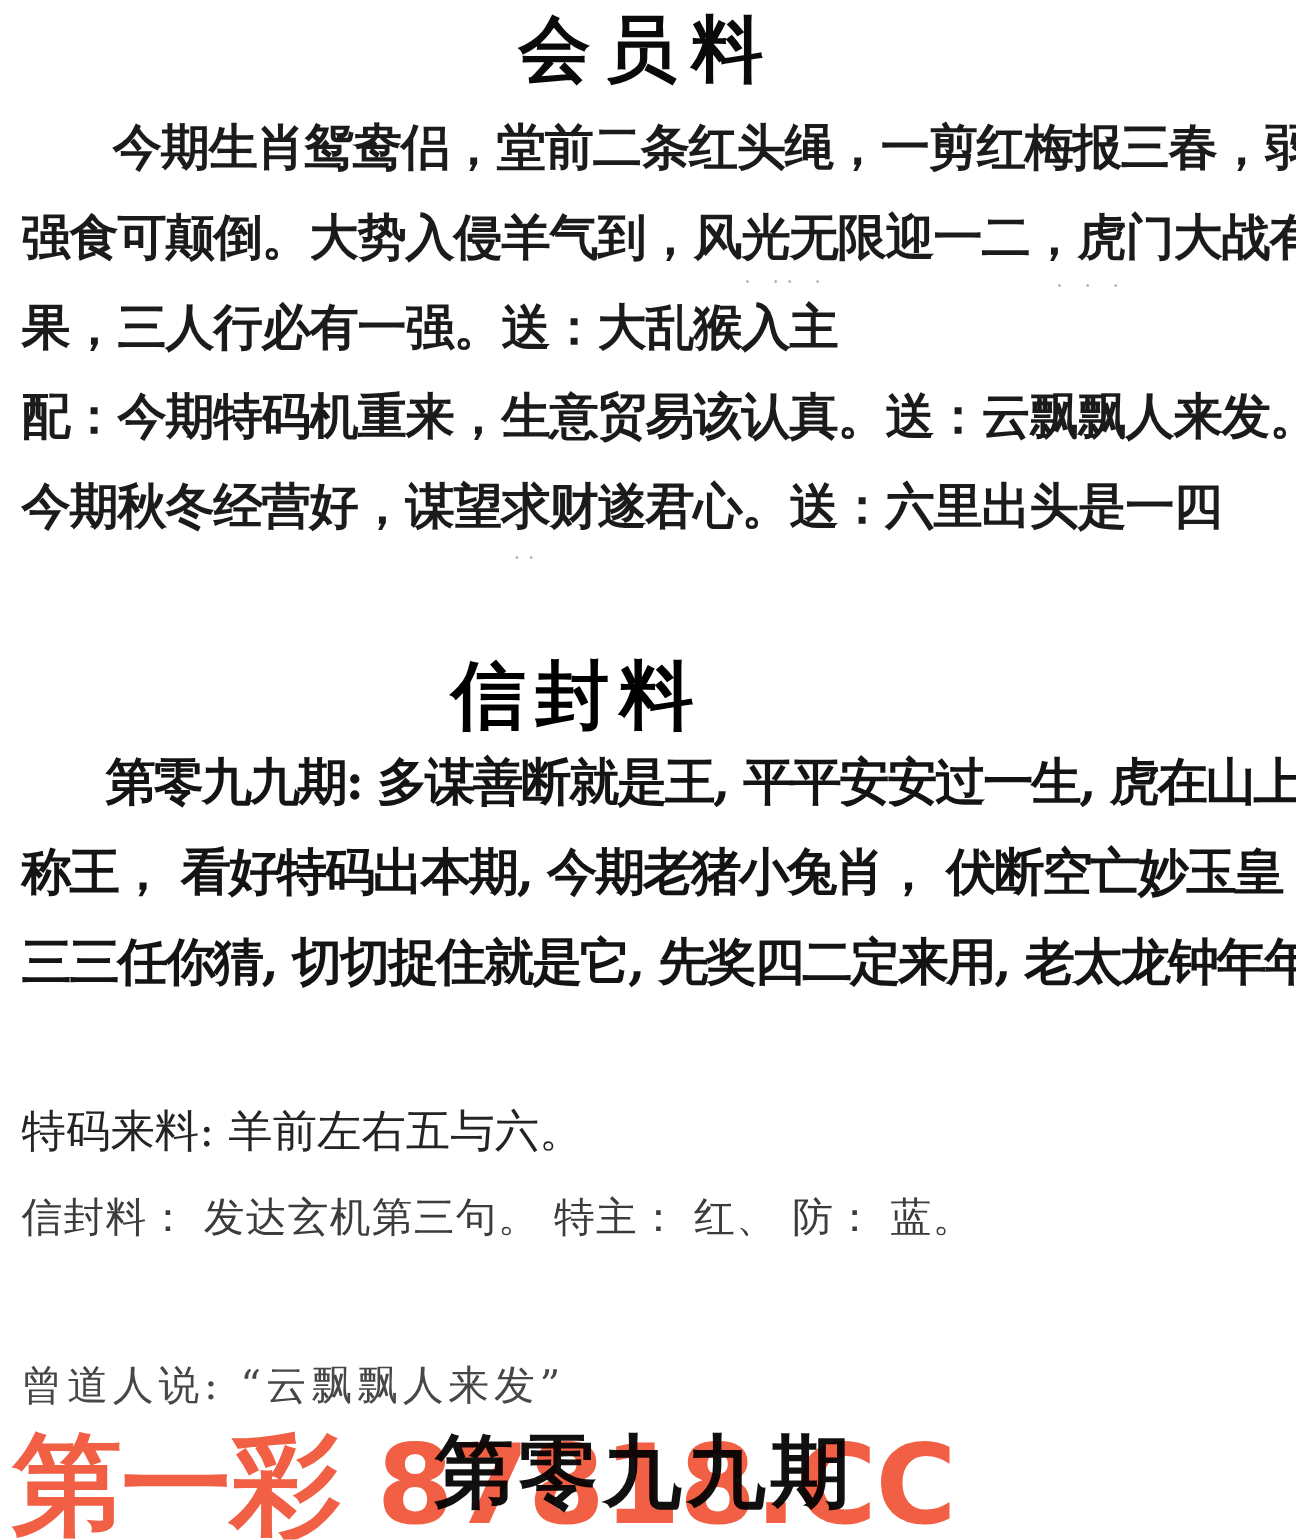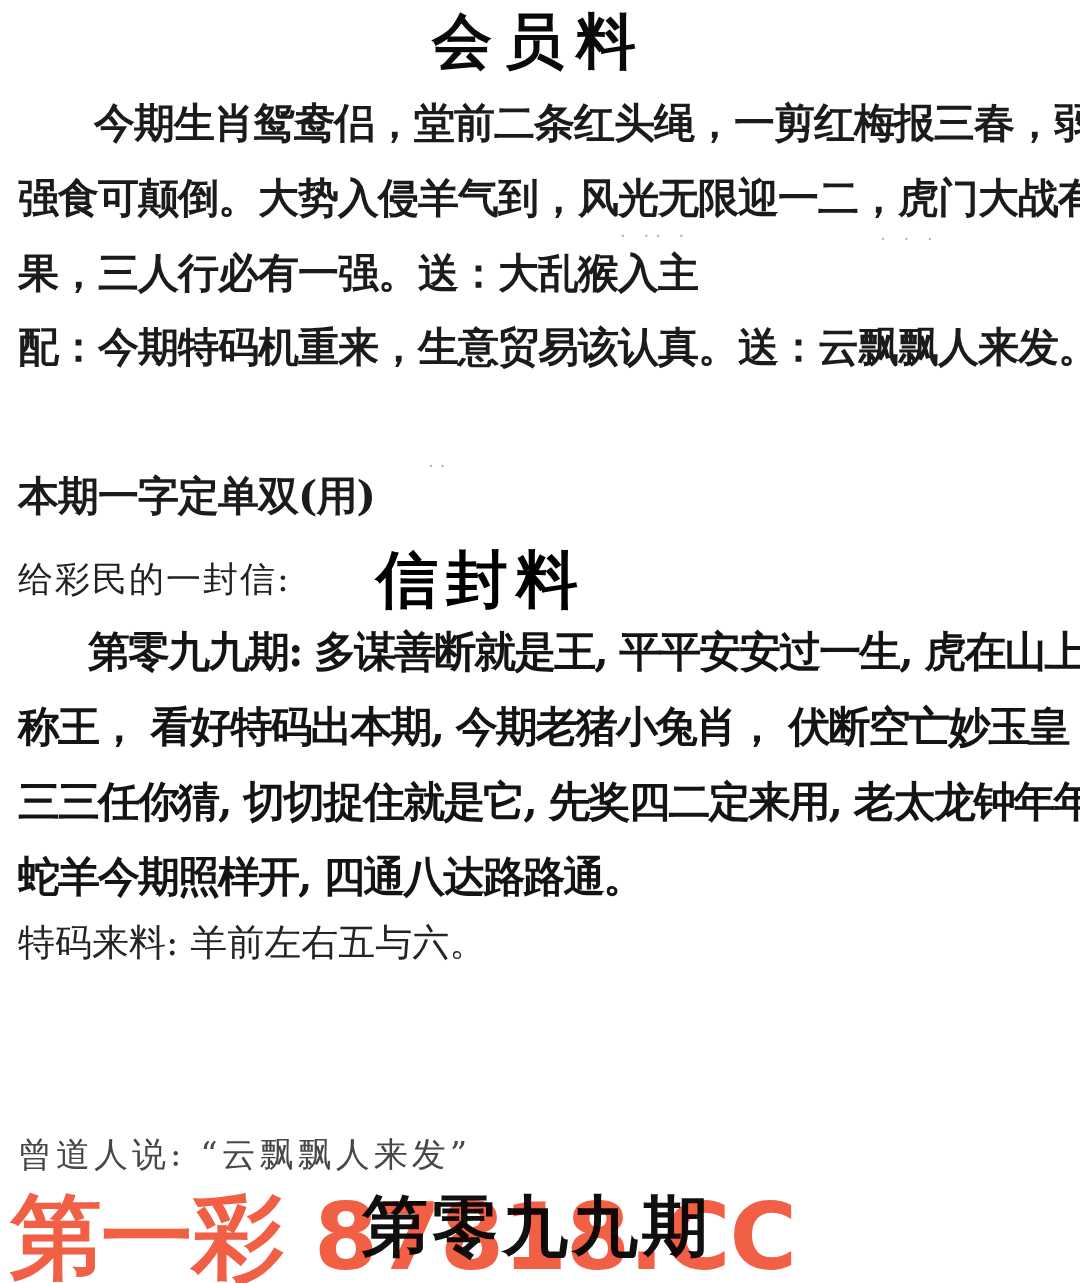--- a/index.html
+++ b/index.html
@@ -135,31 +135,30 @@
 <body>
 
 <div class="page">
 
   <div class="line member-title">会员料</div>
 
   <div class="line member-line p0">今期生肖鸳鸯侣，堂前二条红头绳，一剪红梅报三春，弱内</div>
   <div class="line member-line p1">强食可颠倒。大势入侵羊气到，风光无限迎一二，虎门大战有结</div>
   <div class="line member-line p2">果，三人行必有一强。送：大乱猴入主</div>
   <div class="line member-line p3">配：今期特码机重来，生意贸易该认真。送：云飘飘人来发。</div>
-  <div class="line member-line p5">本期一字定单双(用)</div>
+  <div class="line member-line p4">今期秋冬经营好，谋望求财遂君心。送：六里出头是一四</div>
 
-  <div class="line intro-label">给彩民的一封信:</div>
   <div class="line envelope-title">信封料</div>
 
   <div class="line letter-line l0">第零九九期: 多谋善断就是王, 平平安安过一生, 虎在山上自</div>
   <div class="line letter-line l1">称王， 看好特码出本期, 今期老猪小兔肖， 伏断空亡妙玉皇， 特码</div>
   <div class="line letter-line l2">三三任你猜, 切切捉住就是它, 先奖四二定来用, 老太龙钟年年老,</div>
-  <div class="line letter-line l3">蛇羊今期照样开, 四通八达路路通。</div>
 
   <div class="line tip-line">特码来料: 羊前左右五与六。</div>
+  <div class="line envelope-tip-line">信封料： 发达玄机第三句。 特主： 红、 防： 蓝。</div>
   <div class="line quote-line">曾道人说: “云飘飘人来发”</div>
 
   <div class="line footer-overlay-text">第零九九期</div>
   <div class="line watermark">第一彩 87818.CC</div>
 
   <div class="scan-artifact artifact-1">· ·· ·</div>
   <div class="scan-artifact artifact-2">· · ·</div>
   <div class="scan-artifact artifact-3">··</div>
 
 </div>

